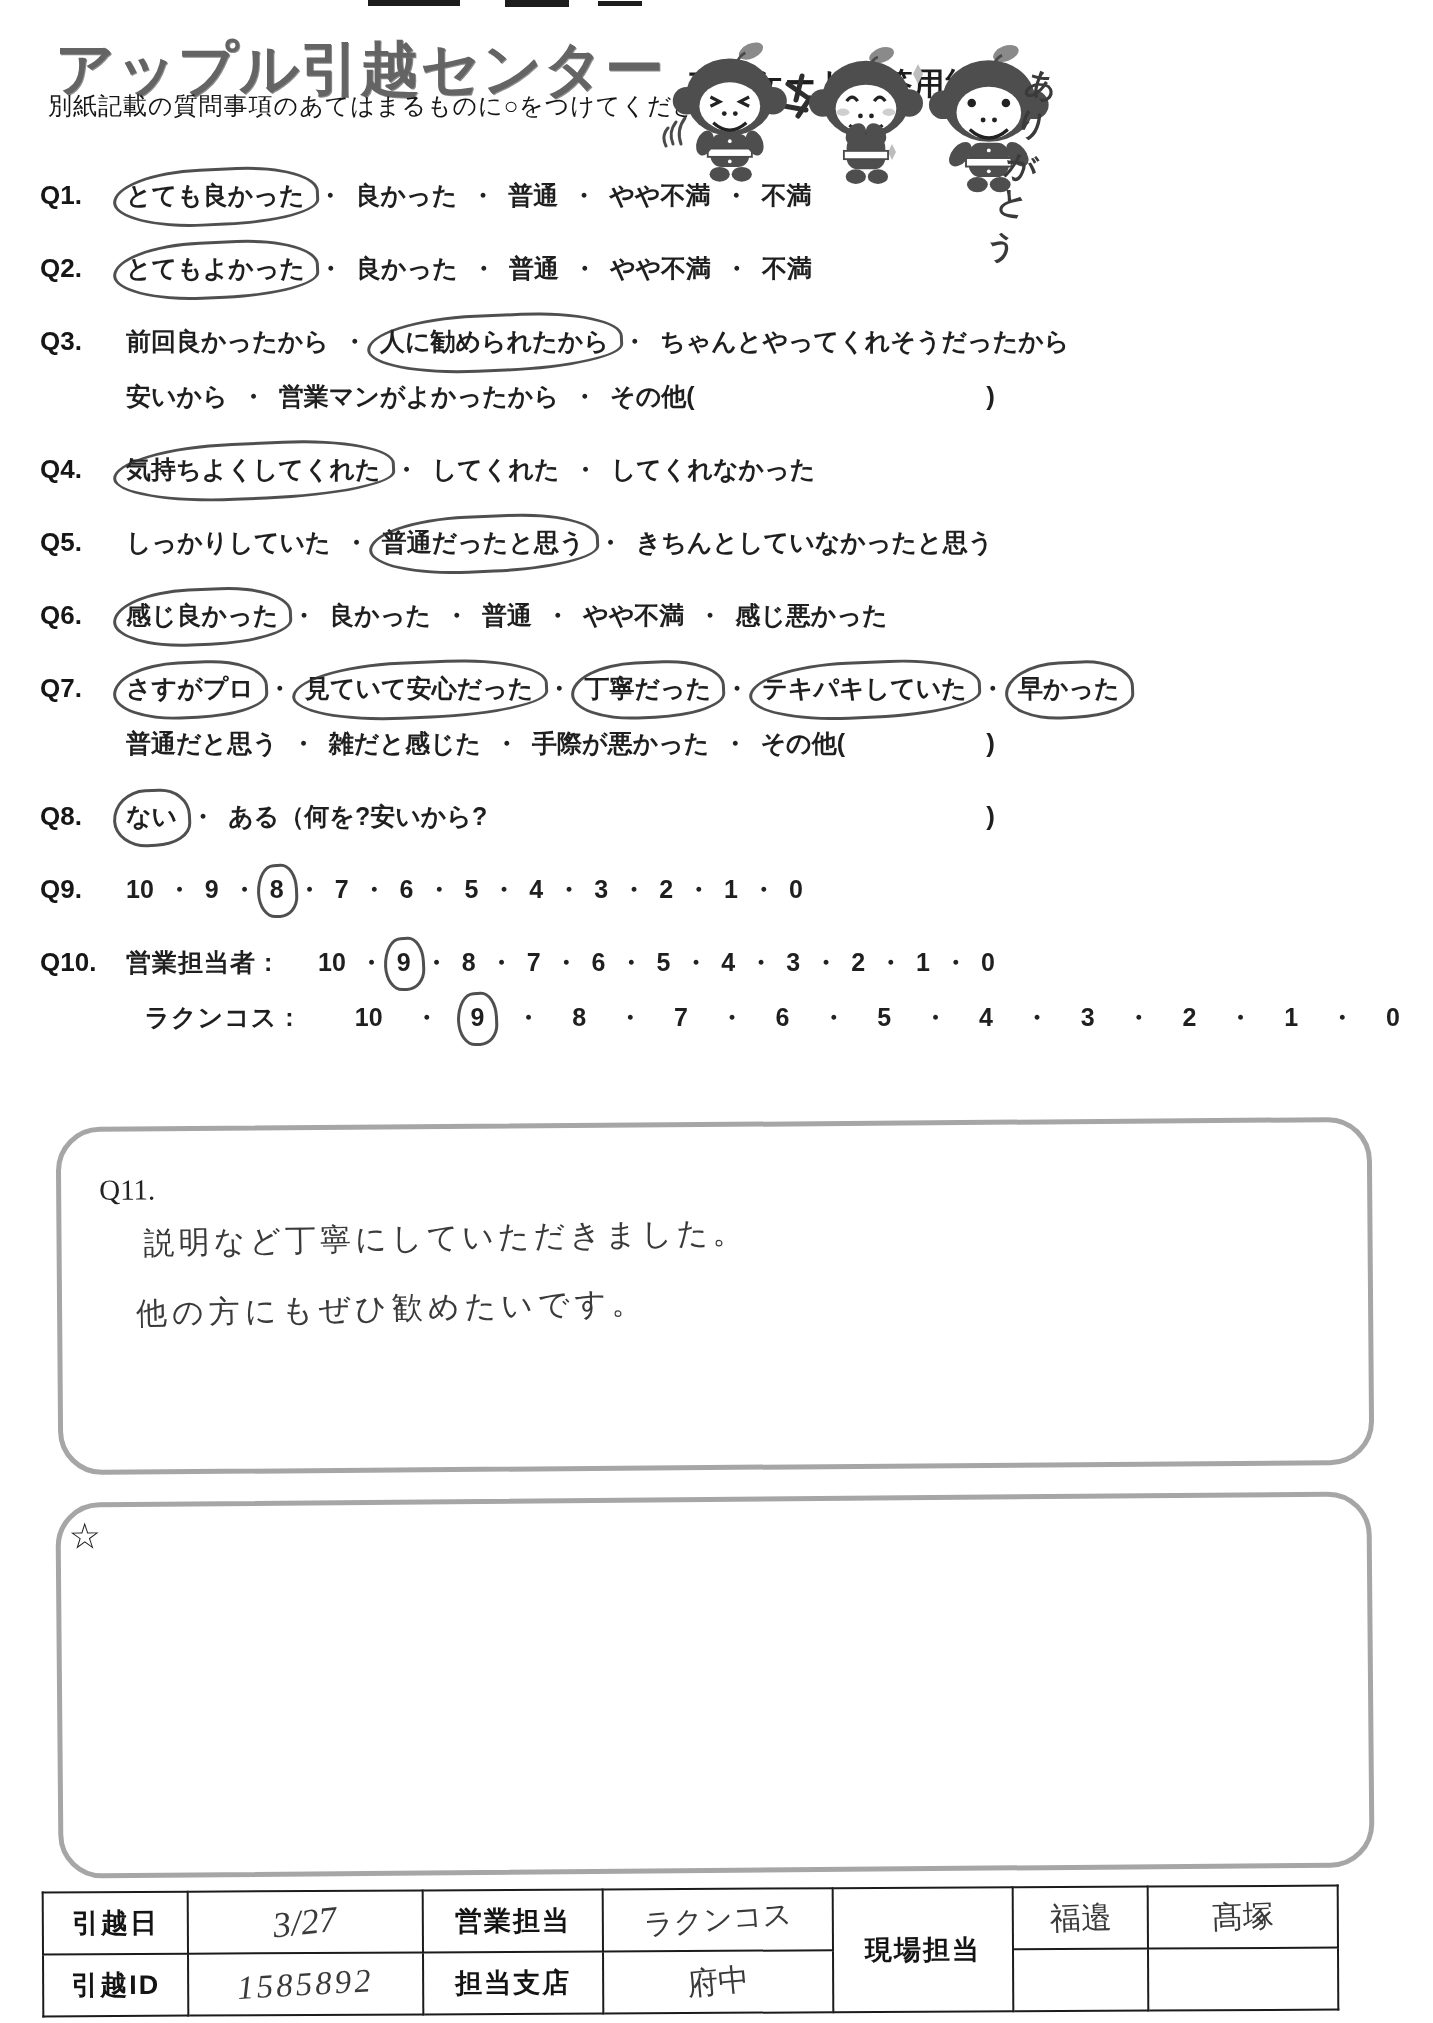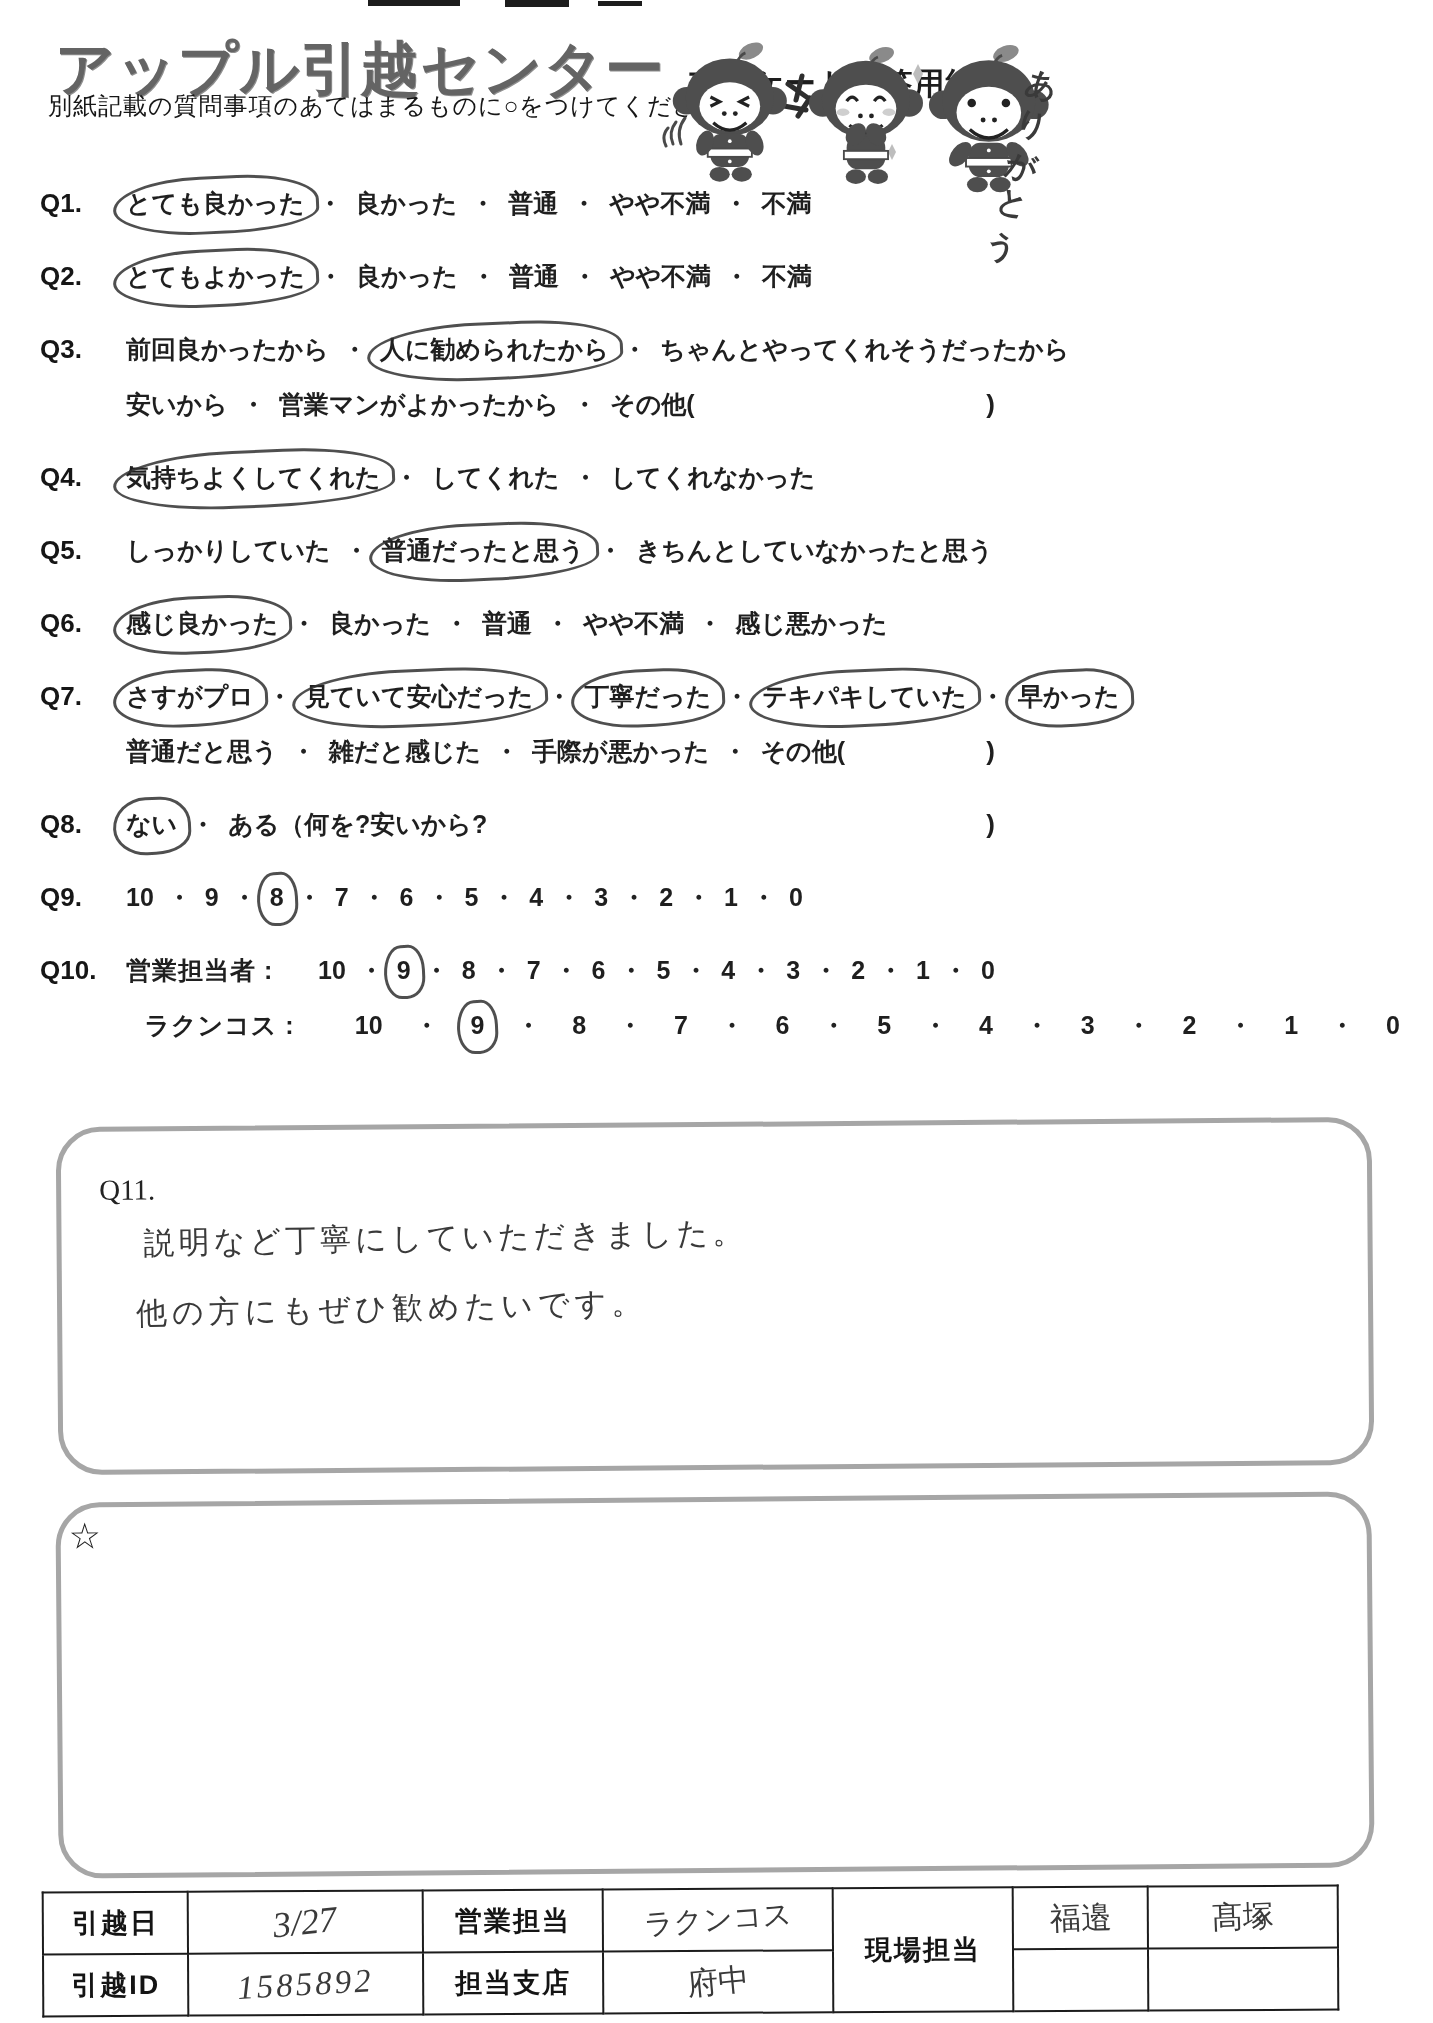--- a/index.html
+++ b/index.html
@@ -16,21 +16,21 @@
   .form-title{font-size:31px;font-weight:bold;color:#1d1d1d;padding-bottom:5px;letter-spacing:1px;}
   .instruction{position:absolute;left:48px;top:90px;font-size:24px;color:#161616;letter-spacing:1px;}
 
   
   .mascots{position:absolute;left:660px;top:36px;width:410px;height:165px;}
   .thanks{position:absolute;left:1004px;top:46px;writing-mode:vertical-rl;
           font-family:cursive;font-size:31px;font-weight:600;color:#2e2e2e;
           transform:rotate(14deg);letter-spacing:6px;}
 
   
-  .questions{position:absolute;left:40px;top:180px;width:1360px;}
+  .questions{position:absolute;left:40px;top:172px;width:1360px;}
   .question{margin-bottom:27px;}
   .q-line{display:flex;align-items:center;min-height:46px;font-size:25px;font-weight:600;}
   .q-line + .q-line{margin-top:9px;justify-content:space-between;}
   .q-line.has-rparen{width:955px;}
   .q-label{width:86px;flex:0 0 86px;font-size:26px;font-weight:600;color:#161616;}
   .q-prefix{flex:0 0 192px;letter-spacing:1px;}
   .opt{white-space:nowrap;}
   .sep{padding:0 13px;color:#222;}
   .rparen{margin-left:auto;font-size:26px;}
   .circled{position:relative;display:inline-block;z-index:0;}

